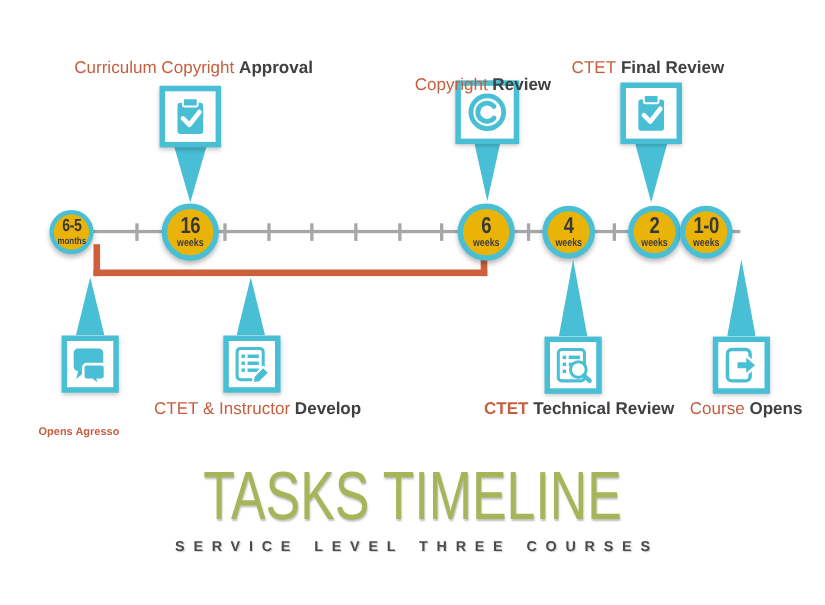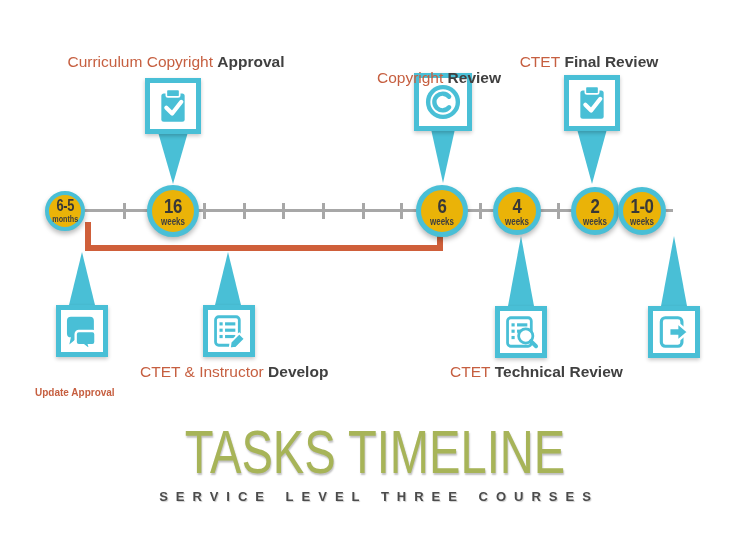--- a/index.html
+++ b/index.html
@@ -165,21 +165,21 @@
 
   <div class="ptr-up" style="left:69px;top:252px;width:26px;height:53px;"></div>
   <div class="icon-square" style="left:56px;top:305px;width:52px;height:52px;">
     <div class="icon-inner">
       <svg width="38" height="38" viewBox="0 0 48 48">
         <path d="M10 6 h24 a5 5 0 0 1 5 5 v16 a5 5 0 0 1 -5 5 h-15 l-11 9 l2 -9 a5 5 0 0 1 -5 -5 v-16 a5 5 0 0 1 5 -5 z" fill="#49bfd6"></path>
         <path d="M20 24 h17 a4 4 0 0 1 4 4 v10 a4 4 0 0 1 -4 4 h-4 l2 7 l-9 -7 h-6 a4 4 0 0 1 -4 -4 v-10 a4 4 0 0 1 4 -4 z" fill="#49bfd6" stroke="#ffffff" stroke-width="3"></path>
       </svg>
     </div>
   </div>
-  <div class="sub-label" style="left:35px;top:387px;">Update Approval</div>
+  <div class="sub-label" style="left:35px;top:387px;">Opens Agresso</div>
 
   <div class="ptr-up" style="left:215px;top:252px;width:26px;height:53px;"></div>
   <div class="icon-square" style="left:203px;top:305px;width:52px;height:52px;">
     <div class="icon-inner">
       <svg width="38" height="38" viewBox="0 0 48 48">
         <rect x="7" y="6" width="30" height="36" rx="4" fill="none" stroke="#49bfd6" stroke-width="3.5"></rect>
         <rect x="12" y="13" width="4" height="4" fill="#49bfd6"></rect>
         <rect x="19" y="13" width="13" height="4" fill="#49bfd6"></rect>
         <rect x="12" y="21" width="4" height="4" fill="#49bfd6"></rect>
         <rect x="19" y="21" width="13" height="4" fill="#49bfd6"></rect>
@@ -201,30 +201,33 @@
         <rect x="12" y="13" width="4" height="4" fill="#49bfd6"></rect>
         <rect x="19" y="13" width="13" height="4" fill="#49bfd6"></rect>
         <rect x="12" y="21" width="4" height="4" fill="#49bfd6"></rect>
         <rect x="19" y="21" width="13" height="4" fill="#49bfd6"></rect>
         <rect x="12" y="29" width="4" height="4" fill="#49bfd6"></rect>
         <circle cx="30" cy="29" r="9" fill="#ffffff" stroke="#49bfd6" stroke-width="3.5"></circle>
         <line x1="36.5" y1="35.5" x2="43" y2="42" stroke="#49bfd6" stroke-width="5" stroke-linecap="round"></line>
       </svg>
     </div>
   </div>
-  <div class="ann-label" style="left:450px;top:363px;">
+  <div class="ann-label" style="left:440px;top:363px;font-weight:bold;">
     <span>CTET</span>&nbsp;<b>Technical Review</b>
   </div>
 
   <div class="ptr-up" style="left:661px;top:236px;width:26px;height:70px;"></div>
   <div class="icon-square" style="left:648px;top:306px;width:52px;height:52px;">
     <div class="icon-inner">
       <svg width="38" height="38" viewBox="0 0 48 48">
         <rect x="8" y="6" width="26" height="36" rx="5" fill="none" stroke="#49bfd6" stroke-width="4"></rect>
         <path d="M18 19 h10 v-7 l14 12 l-14 12 v-7 h-10 z" fill="#49bfd6" stroke="#ffffff" stroke-width="3"></path>
       </svg>
     </div>
   </div>
+  <div class="ann-label" style="left:627px;top:363px;">
+    <span>Course</span>&nbsp;<b>Opens</b>
+  </div>
 
   <div class="main-title">TASKS TIMELINE</div>
   <div class="sub-title">SERVICE LEVEL THREE COURSES</div>
 
 </div>
 
 </body></html>

